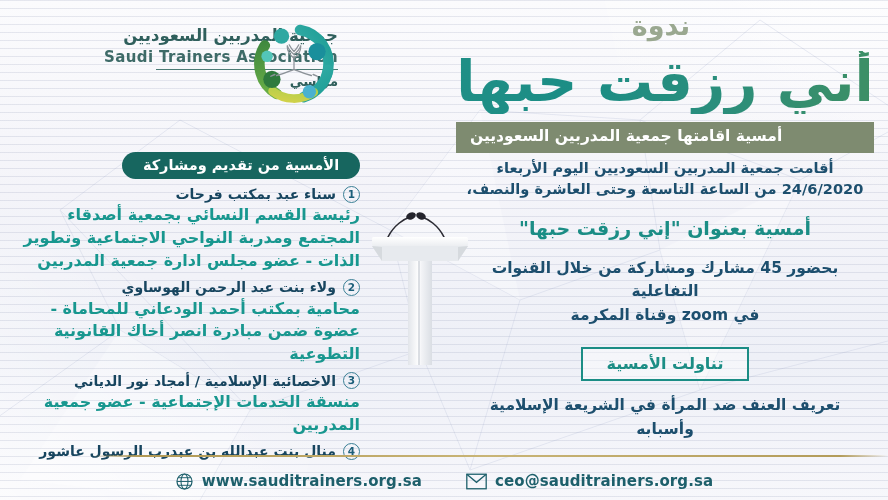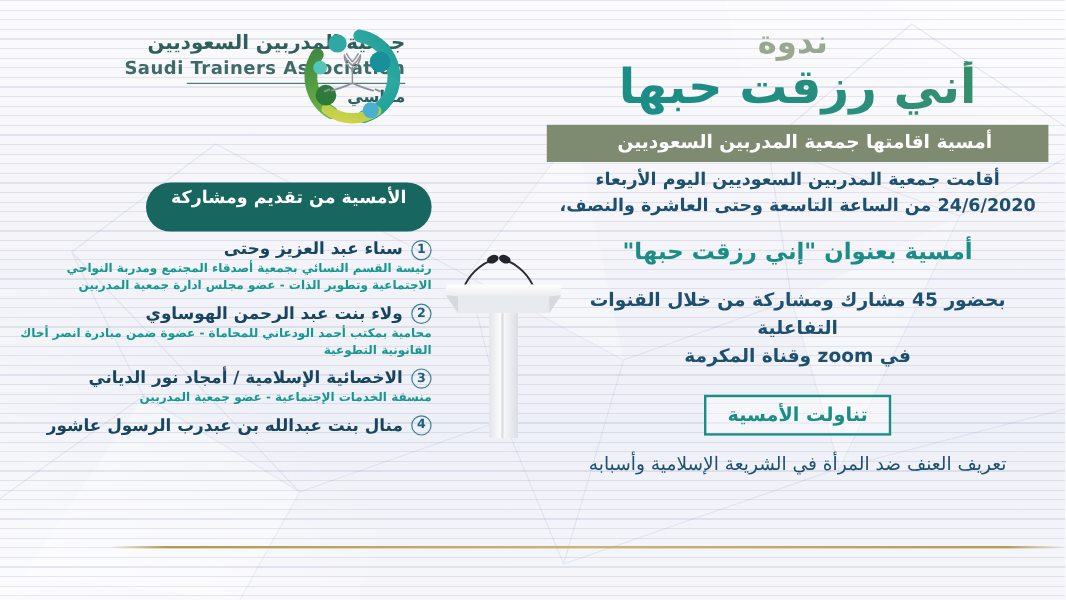--- a/index.html
+++ b/index.html
@@ -120,56 +120,56 @@
     left: 246px;
     top: 16px;
     width: 96px;
     height: 96px;
   }
 
   
   #right-col {
     position: absolute;
     right: 14px;
-    top: 20px;
+    top: 10px;
     width: 418px;
     text-align: center;
     z-index: 6;
   }
 
   #kicker {
     font-size: 27px;
     font-weight: 700;
     color: #9aa890;
     line-height: 1;
     margin: 2px 8px 0 0;
     text-align: center;
   }
 
   #main-title {
-    font-size: 40px;
+    font-size: 56px;
     font-weight: 700;
     line-height: 1.12;
-    margin-top: 2px;
+    margin-top: 12px;
     background: linear-gradient(90deg, #1f8f86 0%, #1b8d85 30%, #2a8e7c 62%, #3d8f65 100%);
     -webkit-background-clip: text;
     background-clip: text;
     color: #22908a;
     -webkit-text-fill-color: transparent;
     text-align: center;
   }
 
   #subtitle-band {
     margin: 8px 0 0 0;
     background: #7e8b70;
     color: #ffffff;
     font-size: 15.5px;
     font-weight: 700;
-    padding: 6px 14px 7px 26px;
-    text-align: center;
+    padding: 6px 14px 7px 14px;
+    text-align: left;
     line-height: 1.15;
   }
 
   #intro-para {
     margin-top: 4px;
     font-size: 14.6px;
     font-weight: 700;
     color: #1d4f6e;
     line-height: 1.5;
     padding: 0 6px;
@@ -186,33 +186,33 @@
   #attendance {
     margin-top: 16px;
     font-size: 15.5px;
     font-weight: 700;
     color: #1d4f6e;
     line-height: 1.5;
   }
 
   #topic-box {
     margin: 20px auto 0 auto;
-    width: 156px;
+    width: 168px;
     border: 2px solid #1b8d85;
     padding: 5px 10px 6px 10px;
     font-size: 16px;
     font-weight: 700;
     color: #1b8d85;
     background: rgba(255,255,255,.42);
   }
 
   #topic-text {
     margin-top: 12px;
     font-size: 15.5px;
-    font-weight: 400;
+    font-weight: 700;
     color: #1d4f6e;
     line-height: 1.55;
     padding: 0 4px;
   }
 
   
   #left-col {
     position: absolute;
     left: 8px;
     top: 152px;
@@ -223,21 +223,21 @@
 
   #speakers-pill {
     display: block;
     margin: 0 0 0 auto;
     width: 238px;
     background: #17665f;
     color: #ffffff;
     font-size: 14.5px;
     font-weight: 700;
     text-align: center;
-    padding: 5px 12px 20px 12px;
+    padding: 5px 12px 6px 12px;
     border-radius: 21px;
   }
 
   .speaker {
     margin-top: 6px;
     padding-left: 4px;
   }
 
   .speaker-head {
     display: flex;
@@ -263,21 +263,21 @@
   }
 
   .speaker-name {
     font-size: 14px;
     font-weight: 700;
     color: #17455f;
     line-height: 1.3;
   }
 
   .speaker-role {
-    font-size: 10px;
+    font-size: 16px;
     font-weight: 700;
     color: #18978f;
     line-height: 1.42;
     margin-top: 1px;
     padding-left: 2px;
     text-align: right;
   }
 
   
   #podium {
@@ -460,21 +460,21 @@
       <div>تعريف العنف ضد المرأة في الشريعة الإسلامية وأسبابه</div>
     </div>
   </div>
 
   <div id="left-col">
     <div id="speakers-pill">الأمسية من تقديم ومشاركة</div>
 
     <div class="speaker">
       <div class="speaker-head">
         <span class="num-badge">1</span>
-        <span class="speaker-name">سناء عبد العزيز وحتى</span>
+        <span class="speaker-name">سناء عبد بمكتب فرحات</span>
       </div>
       <div class="speaker-role">رئيسة القسم النسائي بجمعية أصدقاء المجتمع ومدربة النواحي الاجتماعية وتطوير الذات - عضو مجلس ادارة جمعية المدربين</div>
     </div>
 
     <div class="speaker">
       <div class="speaker-head">
         <span class="num-badge">2</span>
         <span class="speaker-name">ولاء بنت عبد الرحمن الهوساوي</span>
       </div>
       <div class="speaker-role">محامية بمكتب أحمد الودعاني للمحاماة - عضوة ضمن مبادرة انصر أخاك القانونية التطوعية</div>
@@ -491,14 +491,32 @@
     <div class="speaker">
       <div class="speaker-head">
         <span class="num-badge">4</span>
         <span class="speaker-name">منال بنت عبدالله بن عبدرب الرسول عاشور</span>
       </div>
     </div>
   </div>
 
   <div id="gold-rule"></div>
 
+  <div id="footer">
+    <div class="foot-item">
+      <svg class="foot-icon" width="19" height="19" viewBox="0 0 24 24">
+        <circle cx="12" cy="12" r="9.5" fill="none" stroke="#1d5f6b" stroke-width="1.5"></circle>
+        <ellipse cx="12" cy="12" rx="4.4" ry="9.5" fill="none" stroke="#1d5f6b" stroke-width="1.3"></ellipse>
+        <path d="M2.5 12 H21.5 M4 7.2 H20 M4 16.8 H20" fill="none" stroke="#1d5f6b" stroke-width="1.2"></path>
+      </svg>
+      <span class="foot-text">www.sauditrainers.org.sa</span>
+    </div>
+
+    <div class="foot-item">
+      <svg class="foot-icon" width="21" height="17" viewBox="0 0 26 20">
+        <rect x="1" y="1" width="24" height="18" fill="none" stroke="#1d5f6b" stroke-width="1.6"></rect>
+        <path d="M1 1 L13 11 L25 1" fill="none" stroke="#1d5f6b" stroke-width="1.6"></path>
+      </svg>
+      <span class="foot-text">ceo@sauditrainers.org.sa</span>
+    </div>
+  </div>
 
 </div>
 
 </body></html>

